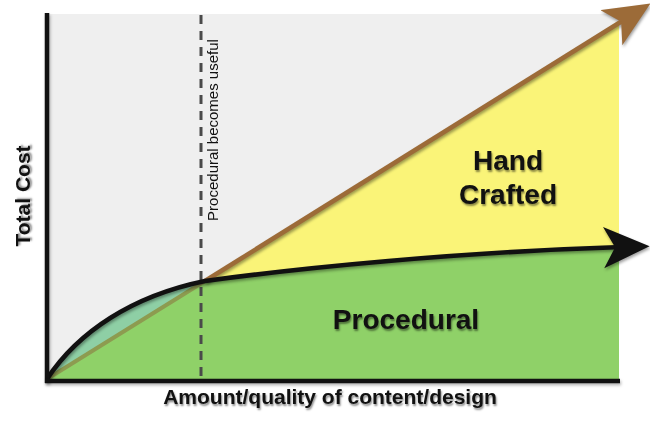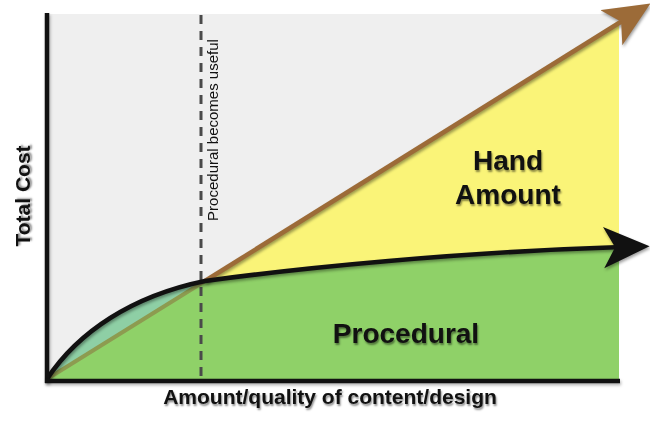--- a/index.html
+++ b/index.html
@@ -28,21 +28,21 @@
   .arrow-head-brown{fill:var(--c-brown);}
   .arrow-head-black{fill:var(--c-ink);}
 
   .label{
     position:absolute;color:var(--c-ink);
     text-shadow:1px 2px 2px rgba(0,0,0,0.45);
     white-space:nowrap;text-align:center;
   }
   .big{font-size:28px;font-weight:bold;line-height:34px;}
   #hand-label{left:508px;top:178px;transform:translate(-50%,-50%);}
-  #proc-label{left:406px;top:334px;transform:translate(-50%,-50%);text-align:center;}
+  #proc-label{left:406px;top:320px;transform:translate(-50%,-50%);text-align:center;}
   #x-axis-label{left:330px;top:397px;transform:translate(-50%,-50%);
                 font-size:21px;font-weight:bold;text-align:center;}
   #y-axis-label{left:23px;top:196px;transform:translate(-50%,-50%) rotate(-90deg);
                 font-size:21px;font-weight:bold;}
   #threshold-label{left:212px;top:130px;transform:translate(-50%,-50%) rotate(-90deg);
                    font-size:15px;font-weight:normal;text-shadow:none;}
 </style>
 </head>
 <body>
 
@@ -69,21 +69,21 @@
     <path class="pre-line" d="M 47 379 L 205 281"></path>
     <path class="hand-line" marker-end="url(#arrowBrown)" d="M 205 281 L 627 18"></path>
     <path class="proc-curve" marker-end="url(#arrowBlack)" d="M 47 379 C 78 332 132 296 205 281 C 300 268 460 252 622 247"></path>
 
     <path class="axis" d="M 47 13 L 47 383"></path>
     <path class="axis" d="M 45 381 L 620 381"></path>
   </svg>
 
   <div id="hand-label" class="label big">
     <div>Hand</div>
-    <div>Amount</div>
+    <div>Crafted</div>
   </div>
 
   <div id="proc-label" class="label big">
     <div>Procedural</div>
   </div>
 
   <div id="x-axis-label" class="label">Amount/quality of content/design</div>
 
   <div id="y-axis-label" class="label">Total Cost</div>
 

